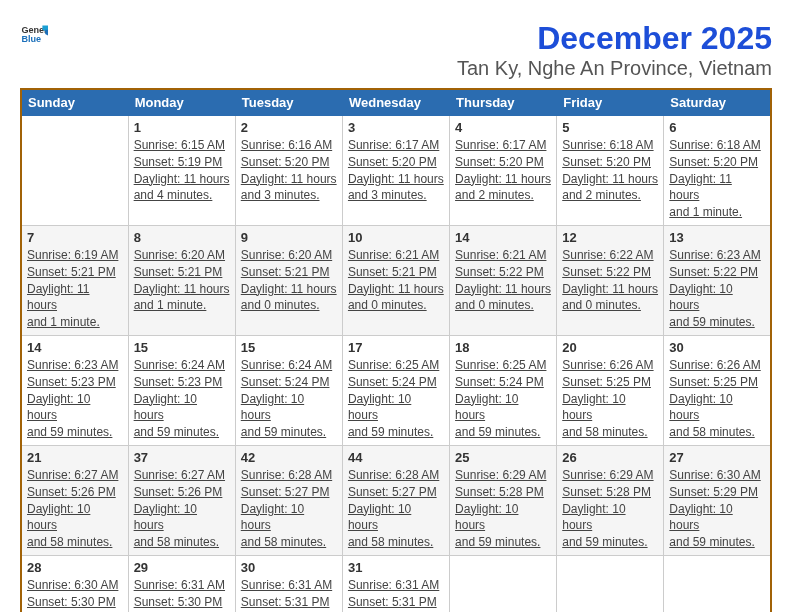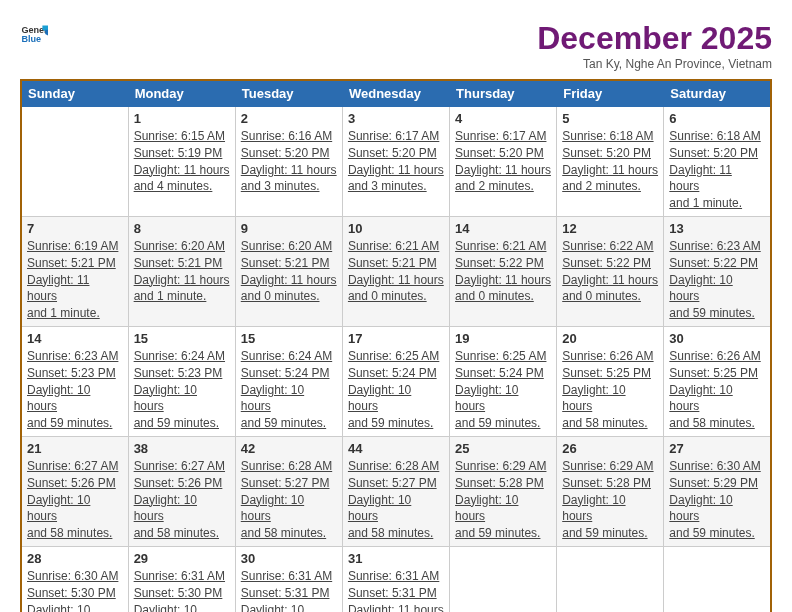--- a/index.html
+++ b/index.html
@@ -24,25 +24,25 @@
     .logo-icon {
       width: 28px;
       height: 28px;
     }
     .title-section {
       text-align: right;
     }
     .main-title {
       font-size: 32px;
       font-weight: bold;
-      color: #701a75;
+      color: #1d4ed8;
       margin-left: 15px;
     }
     .subtitle {
-      font-size: 12px;
+      font-size: 20px;
       color: #555;
     }
     .calendar {
       width: 100%;
       border-collapse: collapse;
       border: 2px solid #a16207;
     }
     .calendar th {
       background-color: #2b6cb0;
       color: white;
@@ -180,39 +180,39 @@
         </td>
         <td>
           <span class="day-number">15</span>
           <div class="day-info">Sunrise: 6:24 AM<br>Sunset: 5:24 PM<br>Daylight: 10 hours<br>and 59 minutes.</div>
         </td>
         <td>
           <span class="day-number">17</span>
           <div class="day-info">Sunrise: 6:25 AM<br>Sunset: 5:24 PM<br>Daylight: 10 hours<br>and 59 minutes.</div>
         </td>
         <td>
-          <span class="day-number">19</span>
+          <span class="day-number">18</span>
           <div class="day-info">Sunrise: 6:25 AM<br>Sunset: 5:24 PM<br>Daylight: 10 hours<br>and 59 minutes.</div>
         </td>
         <td>
           <span class="day-number">20</span>
           <div class="day-info">Sunrise: 6:26 AM<br>Sunset: 5:25 PM<br>Daylight: 10 hours<br>and 58 minutes.</div>
         </td>
         <td>
           <span class="day-number">30</span>
           <div class="day-info">Sunrise: 6:26 AM<br>Sunset: 5:25 PM<br>Daylight: 10 hours<br>and 58 minutes.</div>
         </td>
       </tr>
       <tr class="row-shaded">
         <td>
           <span class="day-number">21</span>
           <div class="day-info">Sunrise: 6:27 AM<br>Sunset: 5:26 PM<br>Daylight: 10 hours<br>and 58 minutes.</div>
         </td>
         <td>
-          <span class="day-number">38</span>
+          <span class="day-number">37</span>
           <div class="day-info">Sunrise: 6:27 AM<br>Sunset: 5:26 PM<br>Daylight: 10 hours<br>and 58 minutes.</div>
         </td>
         <td>
           <span class="day-number">42</span>
           <div class="day-info">Sunrise: 6:28 AM<br>Sunset: 5:27 PM<br>Daylight: 10 hours<br>and 58 minutes.</div>
         </td>
         <td>
           <span class="day-number">44</span>
           <div class="day-info">Sunrise: 6:28 AM<br>Sunset: 5:27 PM<br>Daylight: 10 hours<br>and 58 minutes.</div>
         </td>

